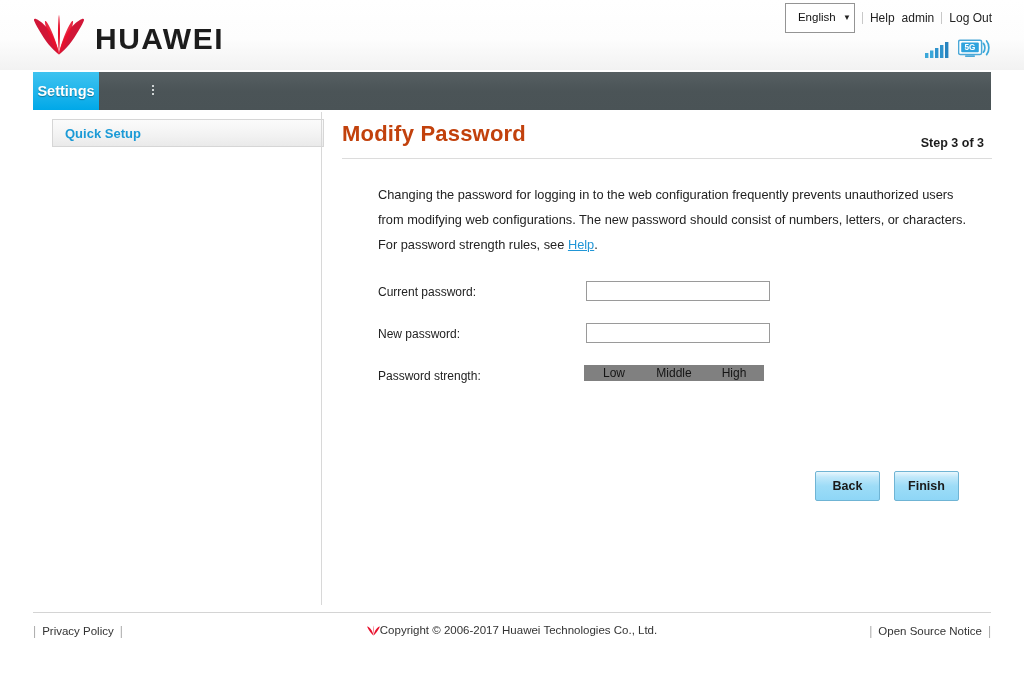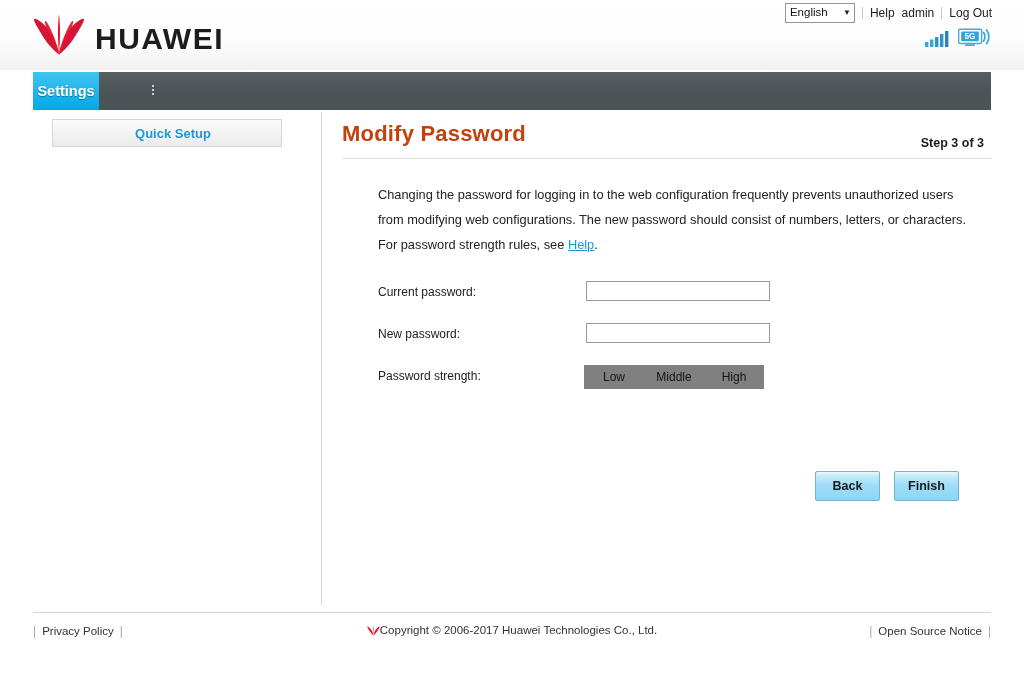--- a/index.html
+++ b/index.html
@@ -29,33 +29,33 @@
     line-height: 1;
     margin-top: 8px;
   }
 
   .header-top-right {
     position: absolute; right: 32px; top: 3px;
     display: flex; align-items: center; gap: 7px;
     font-size: 12px; color: #333;
   }
   .lang-select {
-    width: 70px; height: 20px; border: 1px solid #949494;
+    width: 70px; height: 30px; border: 1px solid #949494;
     background: #fff; font-size: 11.5px; color: #111;
     display: flex; align-items: center; justify-content: space-between;
-    padding: 0 3px 0 4px; line-height: 1; font-family: "Liberation Sans", sans-serif;
+    padding: 0 3px 0 12px; line-height: 1; font-family: "Liberation Sans", sans-serif;
   }
   .lang-select .caret { font-size: 8px; color: #222; }
   .sep-dots {
     width: 1px; height: 12px; background: #c8c8c8; display: inline-block;
   }
   .hdr-link { font-size: 12px; color: #222; cursor: pointer; white-space: nowrap; }
 
   .header-icons {
-    position: absolute; right: 32px; top: 28px;
+    position: absolute; right: 32px; top: 39px;
     display: flex; align-items: flex-end; gap: 7px;
   }
 
   
   .navbar {
     position: absolute; left: 33px; top: 72px; width: 958px; height: 38px;
     background: linear-gradient(to bottom, #565f62 0%, #4b5457 50%, #4a5356 100%);
   }
   .nav-tab {
     position: absolute; left: 0; top: 0; width: 66px; height: 38px;
@@ -67,28 +67,27 @@
   }
   .nav-dots {
     position: absolute; left: 119px; top: 13px;
     display: flex; flex-direction: column; gap: 2px;
   }
   .nav-dots i { width: 2px; height: 2px; background: #cfd4d5; display: block; }
 
   
   .sidebar { position: absolute; left: 52px; top: 119px; width: 230px; }
   .side-item {
-    width: 230px; height: 28px;
+    width: 272px; height: 28px;
     background: linear-gradient(to bottom, #fbfbfb 0%, #f3f3f3 55%, #eaeaea 100%);
     border: 1px solid #d6d6d6;
     display: flex; align-items: center;
     padding-left: 12px;
     color: #1b9ad6; font-size: 13px; font-weight: bold;
     cursor: pointer;
-    justify-content: center;
   }
 
   .vdivider {
     position: absolute; left: 321px; top: 112px; width: 1px; height: 493px;
     background: #d8d8d8;
   }
 
   
   .content { position: absolute; left: 342px; top: 119px; width: 650px; }
   .page-title {
@@ -121,21 +120,21 @@
   .finput {
     position: absolute; left: 208px; top: 2px;
     width: 184px; height: 20px;
     border: 1px solid #9a9a9a; background: #ffffff;
     font-size: 12px; color: #111; padding: 0 3px;
     font-family: "Liberation Sans", sans-serif;
     outline: none;
   }
   .strength-bar {
     position: absolute; left: 206px; top: 2px;
-    width: 180px; height: 24px;
+    width: 180px; height: 16px;
     background: #808080;
     display: flex; align-items: center;
   }
   .strength-bar span {
     flex: 1; text-align: center;
     font-size: 12px; color: #141414;
     font-family: "Liberation Sans", sans-serif;
   }
 
   .buttons {

